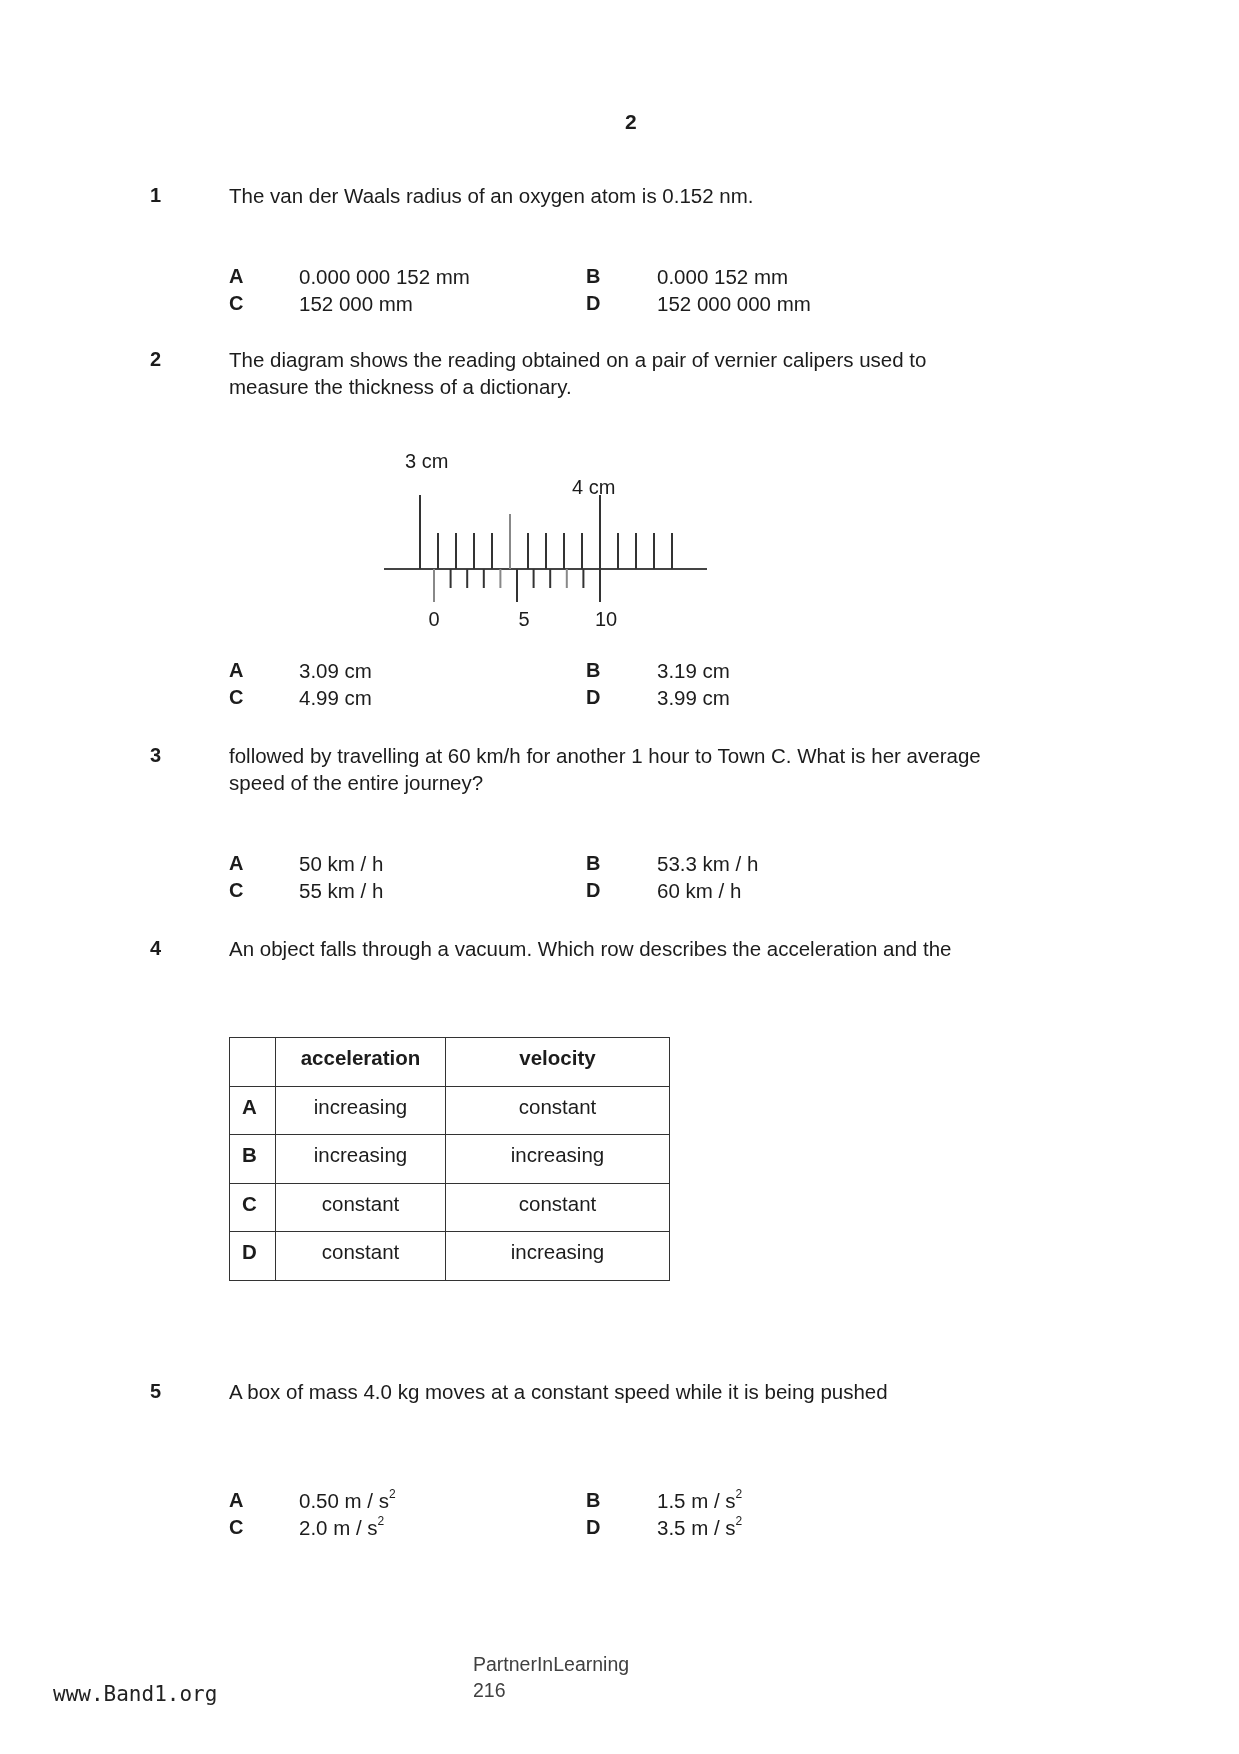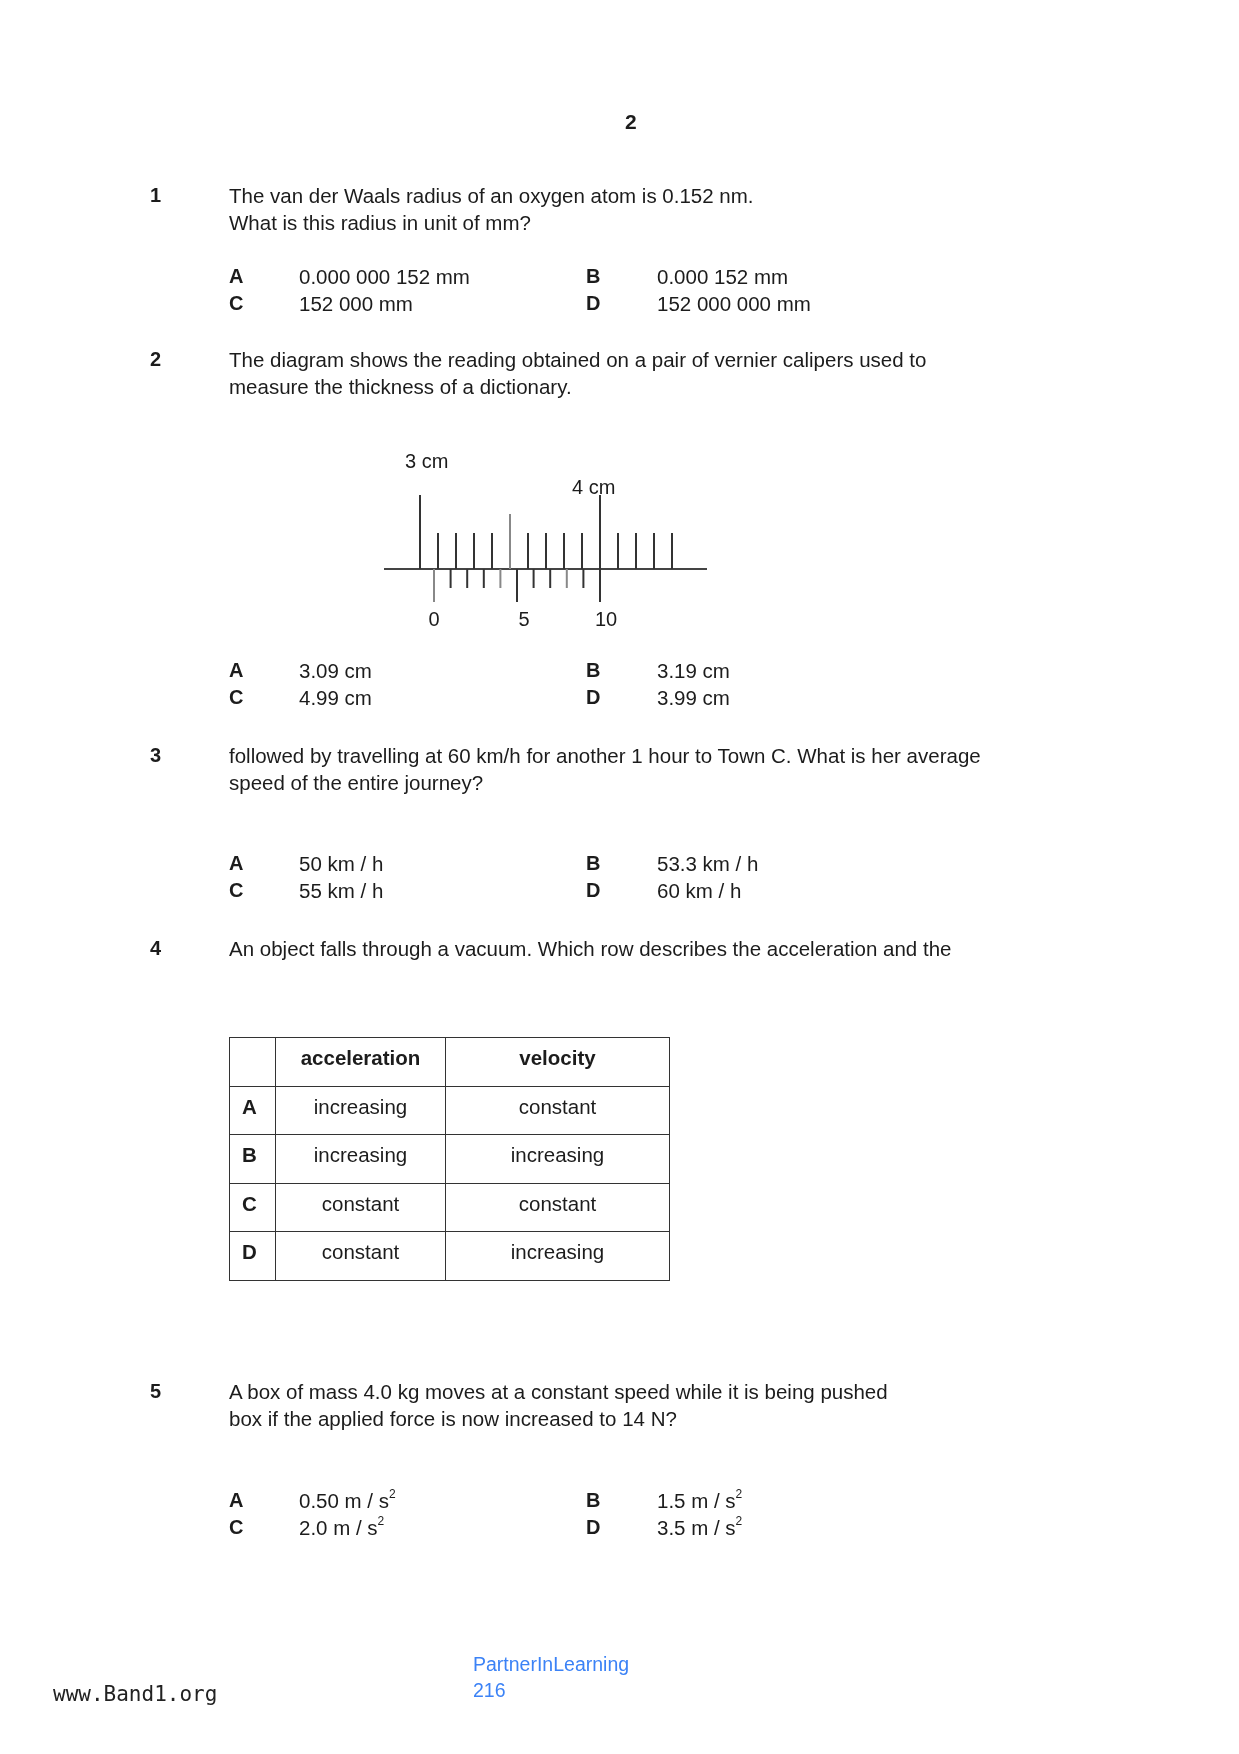--- a/index.html
+++ b/index.html
@@ -23,32 +23,31 @@
       border: 1.5px solid #333; height: 47px; padding: 0; text-align: center; vertical-align: top;
       padding-top: 8px; box-sizing: border-box;
     }
     table.q4 th { font-weight: bold; height: 48px; }
     table.q4 td.rowlab { width: 46px; font-weight: bold; text-align: left; padding-left: 12px; }
     table.q4 .c1 { width: 170px; }
     table.q4 .c2 { width: 224px; }
     table.q4 tr { height: 48.5px; }
 
     .footer-url { left: 53px; top: 1682px; font-family: "DejaVu Sans Mono", monospace; font-size: 21px; color: #222; }
-    .footer-pub { left: 473px; top: 1651px; font-size: 19.5px; color: #3b82f6; line-height: 26px; }
+    .footer-pub { left: 473px; top: 1651px; font-size: 19.5px; color: #404040; line-height: 26px; }
     svg text { font-family: "Liberation Sans", sans-serif; fill: #1c1c1c; }
   </style>
 </head>
 <body>
 
 <div class="abs page-num">2</div>
 
 <div class="abs qnum" style="top:184px;">1</div>
 <div class="abs qtext" style="top:182px;">
   <div>The van der Waals radius of an oxygen atom is 0.152 nm.</div>
-  <div>What is this radius in unit of mm?</div>
 </div>
 <div class="abs opt-letter" style="left:229px;top:265px;">A</div>
 <div class="abs opt-text" style="left:299px;top:265px;">0.000 000 152 mm</div>
 <div class="abs opt-letter" style="left:586px;top:265px;">B</div>
 <div class="abs opt-text" style="left:657px;top:265px;text-align:right;">0.000 152 mm</div>
 <div class="abs opt-letter" style="left:229px;top:292px;">C</div>
 <div class="abs opt-text" style="left:299px;top:292px;">152 000 mm</div>
 <div class="abs opt-letter" style="left:586px;top:292px;">D</div>
 <div class="abs opt-text" style="left:657px;top:292px;">152 000 000 mm</div>
 
@@ -151,21 +150,20 @@
     <td class="rowlab">D</td>
     <td class="c1">constant</td>
     <td class="c2">increasing</td>
   </tr>
 </tbody>
   </table>
 
 <div class="abs qnum" style="top:1380px;">5</div>
 <div class="abs qtext" style="top:1378px;">
   <div>A box of mass 4.0 kg moves at a constant speed while it is being pushed</div>
-  <div>box if the applied force is now increased to 14 N?</div>
 </div>
 <div class="abs opt-letter" style="left:229px;top:1489px;">A</div>
 <div class="abs opt-text" style="left:299px;top:1489px;"><span>0.50 m / s</span><sup>2</sup></div>
 <div class="abs opt-letter" style="left:586px;top:1489px;">B</div>
 <div class="abs opt-text" style="left:657px;top:1489px;"><span>1.5 m / s</span><sup>2</sup></div>
 <div class="abs opt-letter" style="left:229px;top:1516px;">C</div>
 <div class="abs opt-text" style="left:299px;top:1516px;"><span>2.0 m / s</span><sup>2</sup></div>
 <div class="abs opt-letter" style="left:586px;top:1516px;">D</div>
 <div class="abs opt-text" style="left:657px;top:1516px;"><span>3.5 m / s</span><sup>2</sup></div>
 

